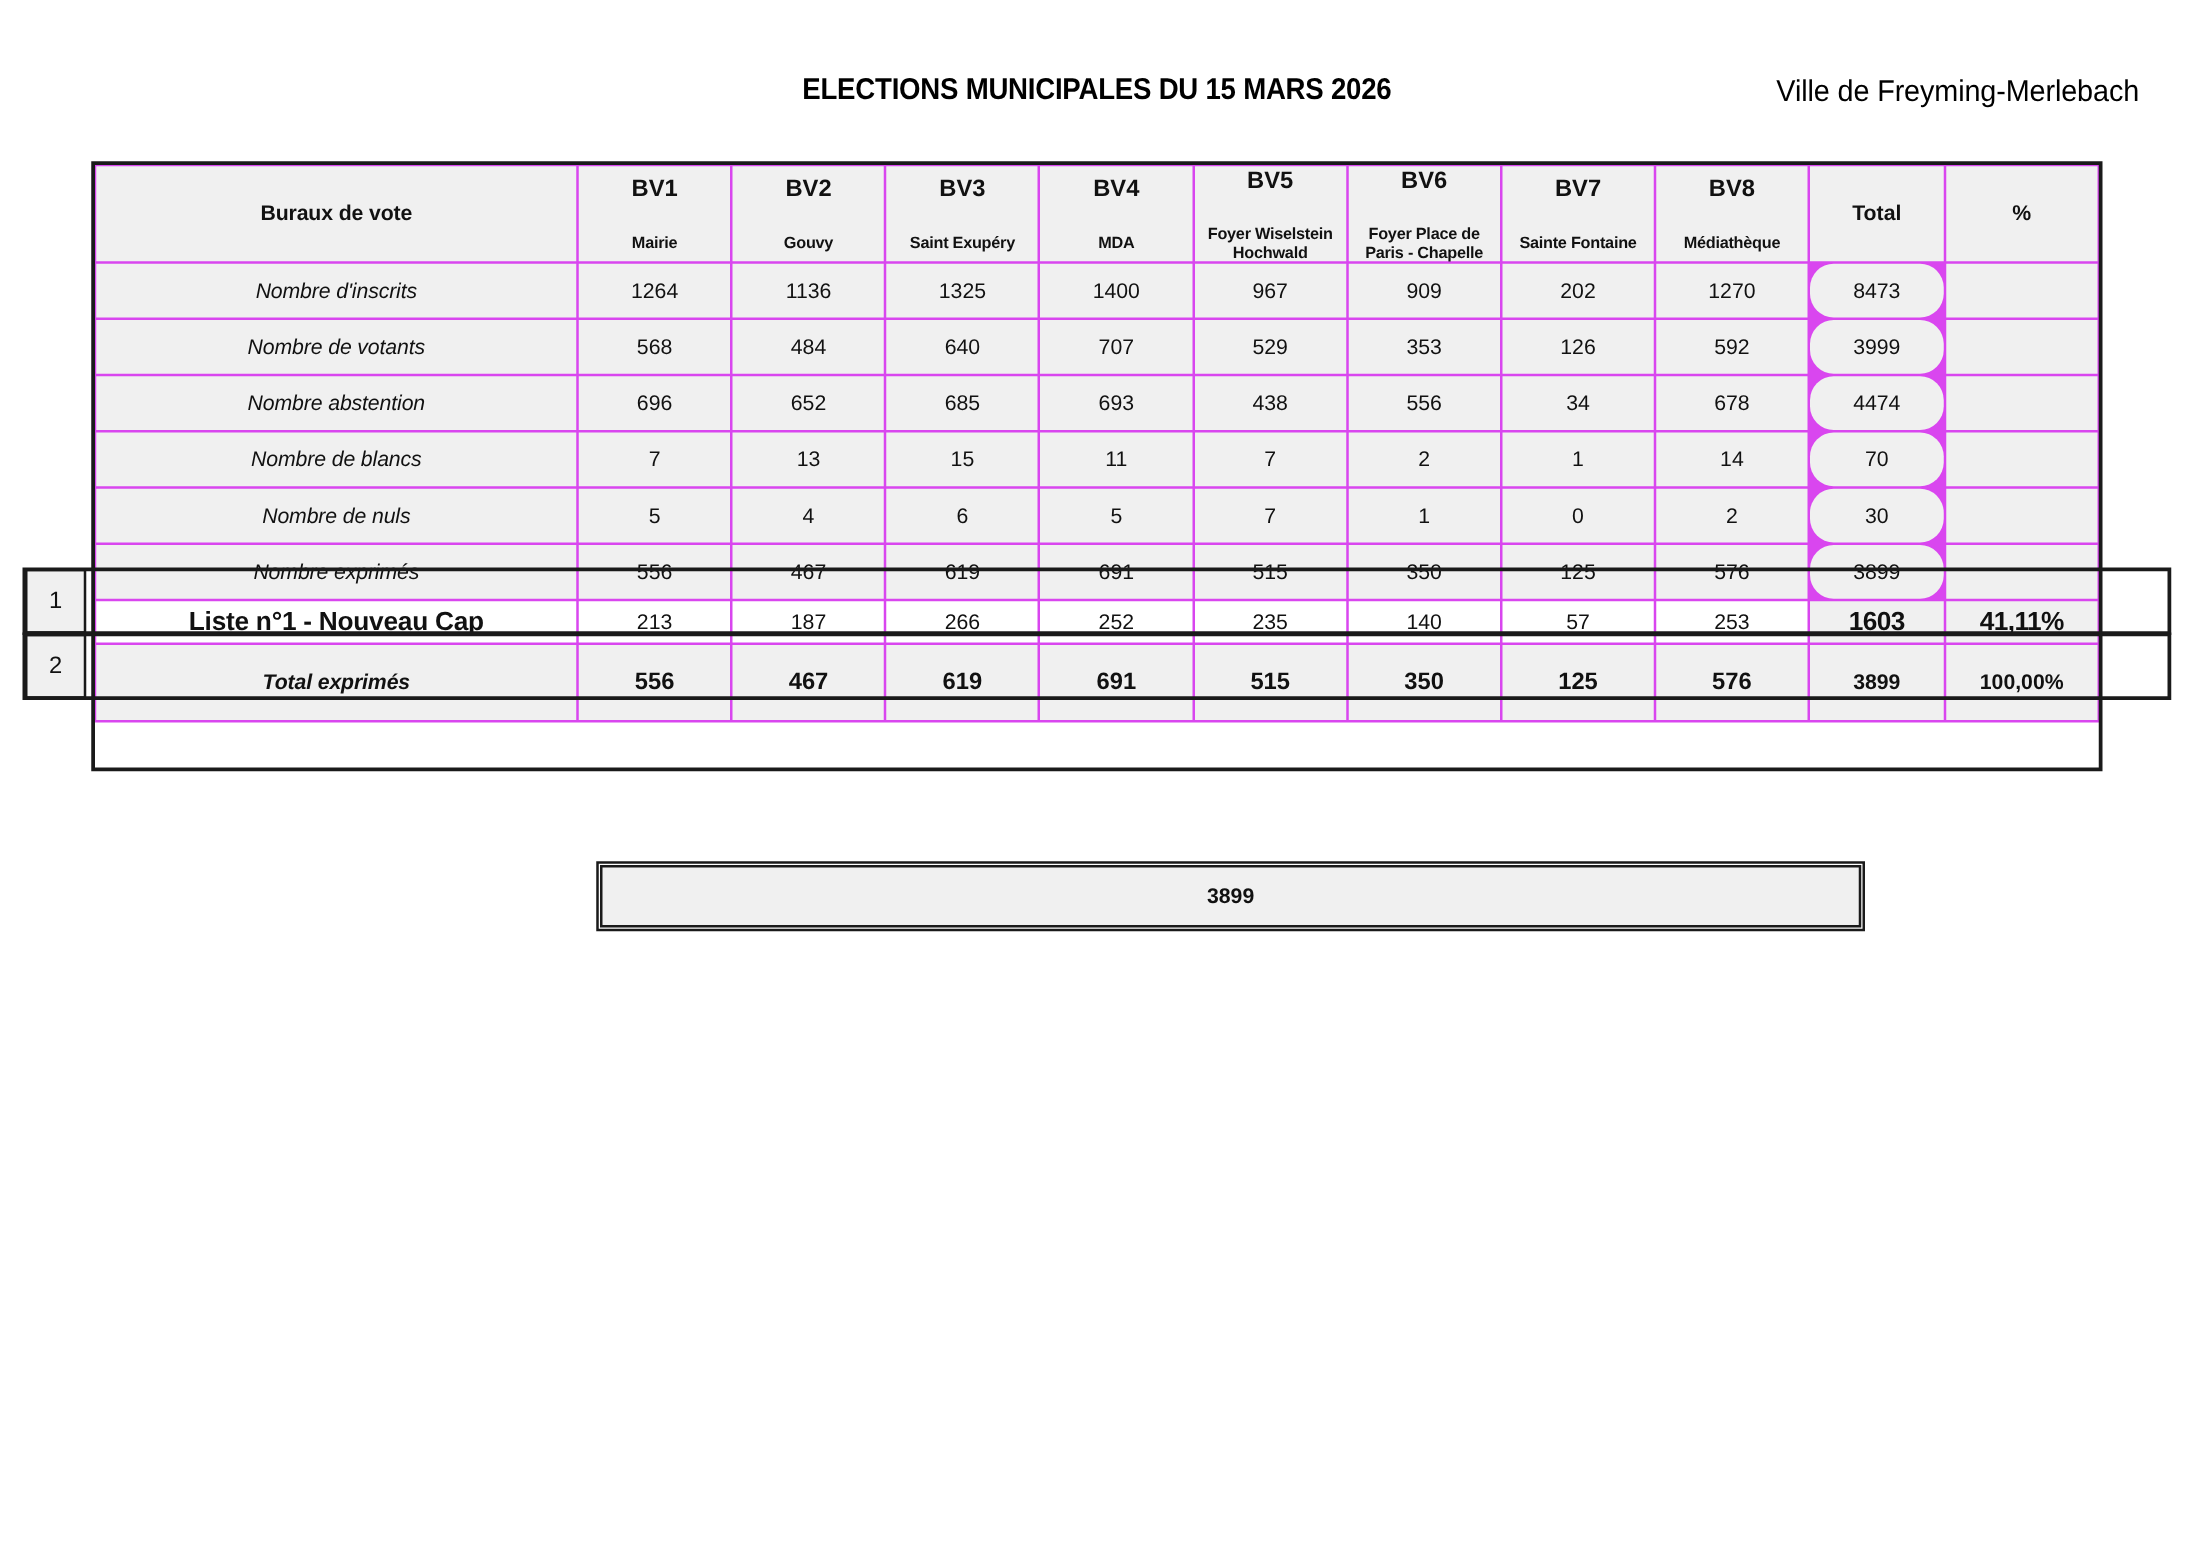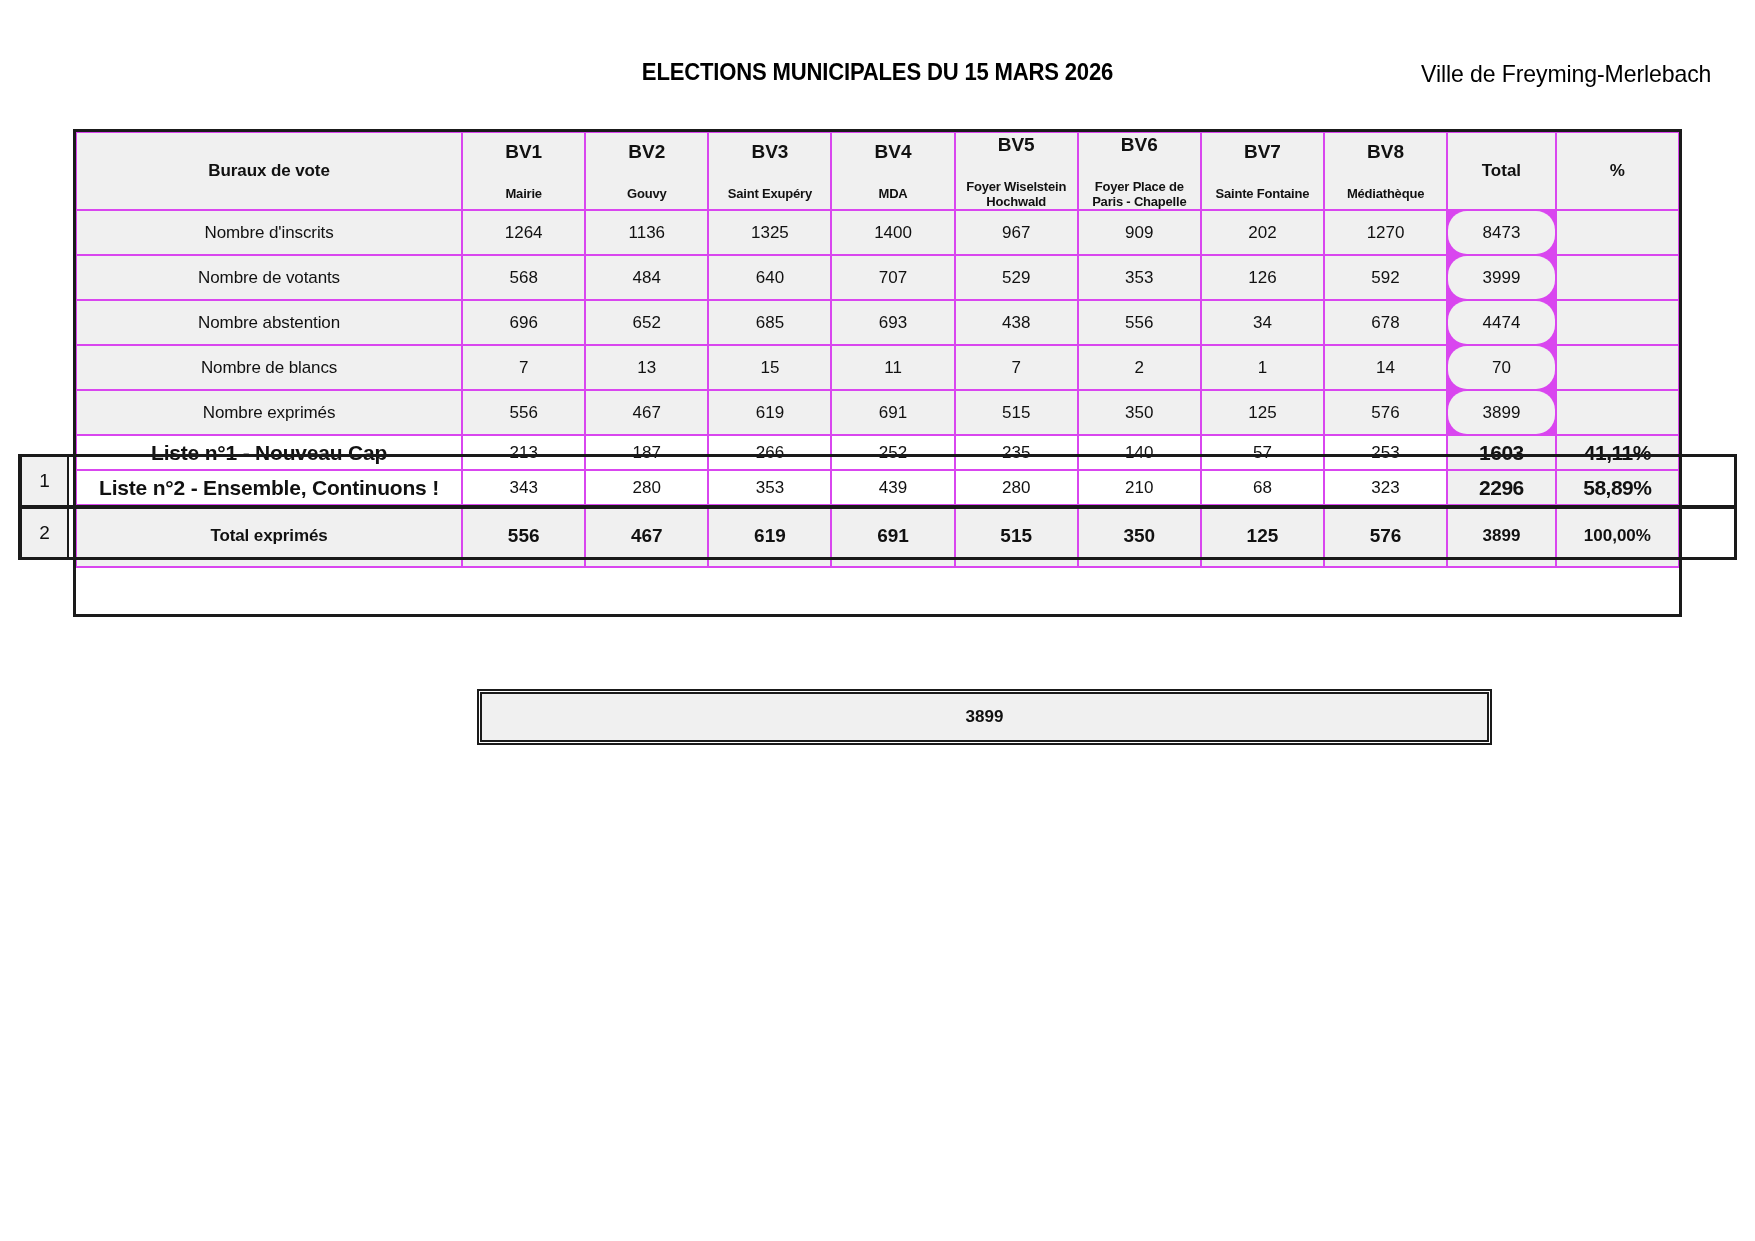--- a/index.html
+++ b/index.html
@@ -103,20 +103,21 @@
     font-size: 18px;
     font-weight: bold;
   }
 
   
   tr.stat-row td { height: 43px; }
   .row-label {
     font-size: 17px;
     font-weight: bold;
     letter-spacing: -0.1px;
+    font-style: italic;
   }
   .total-cell {
     font-size: 17px;
     font-weight: bold;
     border-radius: 19px;
   }
 
   
   tr.list-row td {
     height: 33px;
@@ -320,20 +321,33 @@
           <td class="row-label">Nombre de blancs</td>
           <td class="data-cell">7</td>
           <td class="data-cell">13</td>
           <td class="data-cell">15</td>
           <td class="data-cell">11</td>
           <td class="data-cell">7</td>
           <td class="data-cell">2</td>
           <td class="data-cell">1</td>
           <td class="data-cell">14</td>
           <td class="total-cell">70</td>
+          <td class="pct-cell"></td>
+        </tr>
+        <tr class="stat-row">
+          <td class="row-label">Nombre de nuls</td>
+          <td class="data-cell">5</td>
+          <td class="data-cell">4</td>
+          <td class="data-cell">6</td>
+          <td class="data-cell">5</td>
+          <td class="data-cell">7</td>
+          <td class="data-cell">1</td>
+          <td class="data-cell">0</td>
+          <td class="data-cell">2</td>
+          <td class="total-cell">30</td>
           <td class="pct-cell"></td>
         </tr>
         <tr class="stat-row">
           <td class="row-label">Nombre exprimés</td>
           <td class="data-cell">556</td>
           <td class="data-cell">467</td>
           <td class="data-cell">619</td>
           <td class="data-cell">691</td>
           <td class="data-cell">515</td>
           <td class="data-cell">350</td>
@@ -348,33 +362,20 @@
           <td class="data-cell">187</td>
           <td class="data-cell">266</td>
           <td class="data-cell">252</td>
           <td class="data-cell">235</td>
           <td class="data-cell">140</td>
           <td class="data-cell">57</td>
           <td class="data-cell">253</td>
           <td class="big-total">1603</td>
           <td class="big-pct">41,11%</td>
         </tr>
-        <tr class="list-row">
-          <td class="list-name">Liste n°2 - Ensemble, Continuons !</td>
-          <td class="data-cell">343</td>
-          <td class="data-cell">280</td>
-          <td class="data-cell">353</td>
-          <td class="data-cell">439</td>
-          <td class="data-cell">280</td>
-          <td class="data-cell">210</td>
-          <td class="data-cell">68</td>
-          <td class="data-cell">323</td>
-          <td class="big-total">2296</td>
-          <td class="big-pct">58,89%</td>
-        </tr>
         <tr class="sum-row">
           <td class="row-label">Total exprimés</td>
           <td class="data-cell">556</td>
           <td class="data-cell">467</td>
           <td class="data-cell">619</td>
           <td class="data-cell">691</td>
           <td class="data-cell">515</td>
           <td class="data-cell">350</td>
           <td class="data-cell">125</td>
           <td class="data-cell">576</td>

